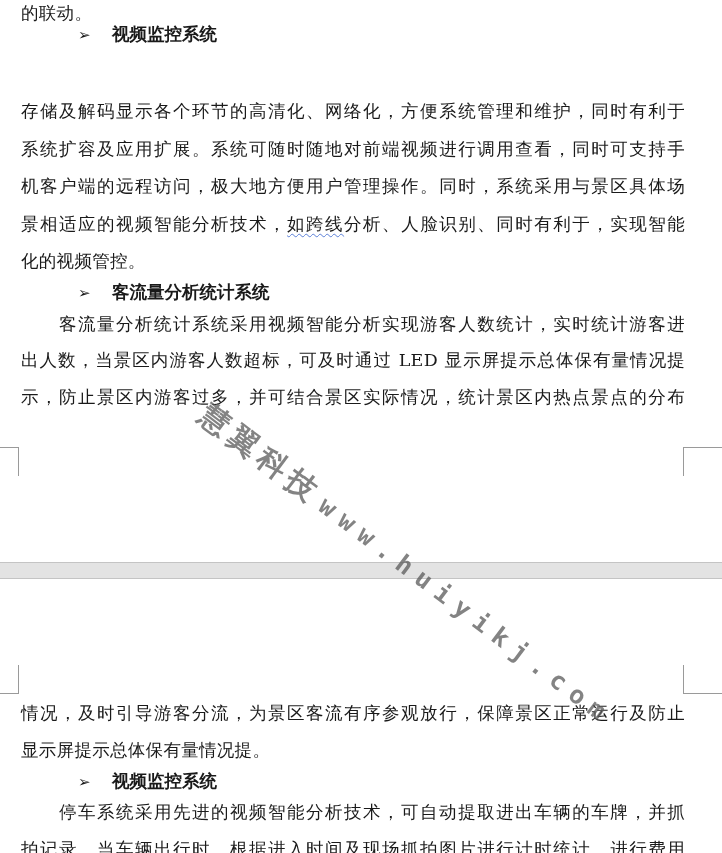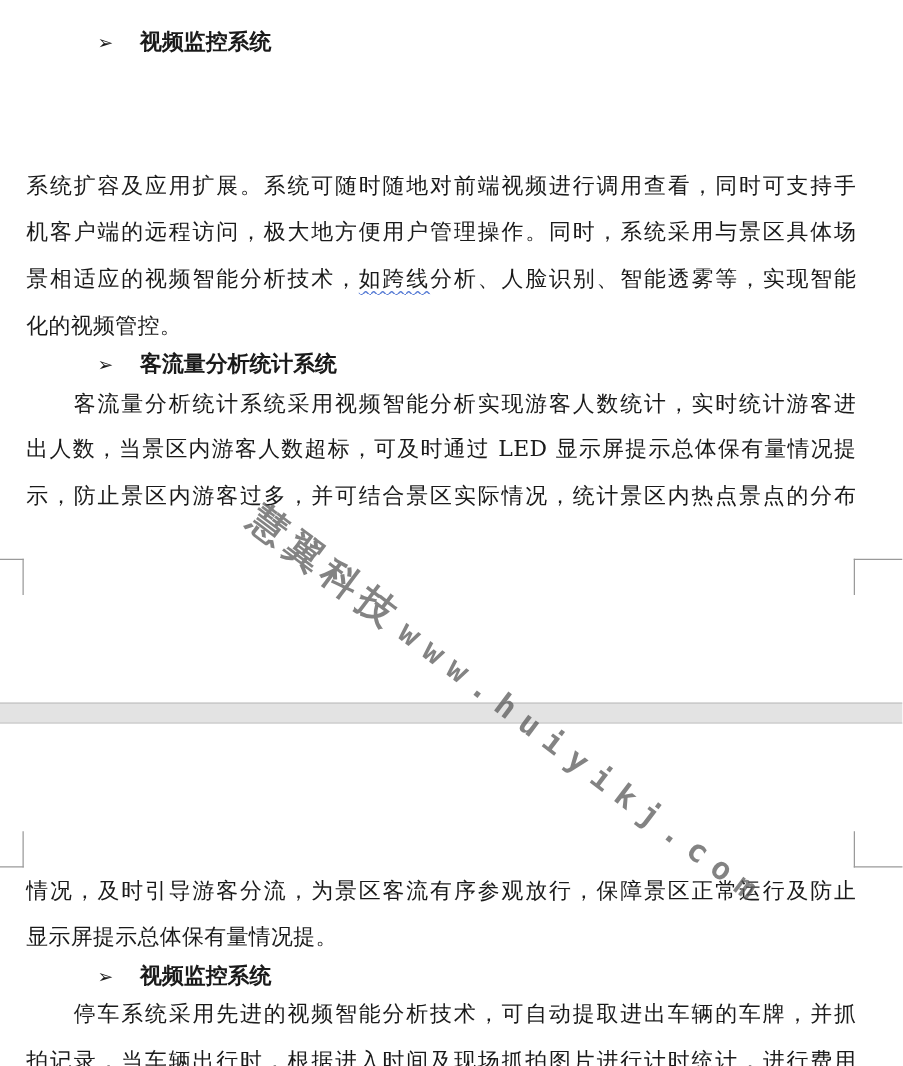--- a/index.html
+++ b/index.html
@@ -40,29 +40,31 @@
     color: rgba(90,90,90,0.75); white-space: nowrap; pointer-events: none;
     font-family: "DejaVu Sans Mono", monospace; font-weight: bold;
   }
   .watermark .cn { font-size: 30px; letter-spacing: 6px; font-family: "DejaVu Sans", sans-serif; }
   .watermark .url { font-size: 25px; letter-spacing: 9px; margin-left: 6px; }
 </style>
 </head>
 <body>
 
 <div class="page" id="page1">
+  <div class="line" style="top:1px;">的联动。</div>
 
   <div class="heading" style="top:22px;">
     <span class="arrow">➢</span><span>视频监控系统</span>
   </div>
 
+  <div class="line just" style="top:99px;">存储及解码显示各个环节的高清化、网络化，方便系统管理和维护，同时有利于</div>
   <div class="line just" style="top:137px;">系统扩容及应用扩展。系统可随时随地对前端视频进行调用查看，同时可支持手</div>
   <div class="line just" style="top:174px;">机客户端的远程访问，极大地方便用户管理操作。同时，系统采用与景区具体场</div>
   <div class="line just" style="top:212px;">
-    <span>景相适应的视频智能分析技术，</span><span class="spell">如跨线</span><span>分析、人脸识别、智能透雾等，实现智能</span>
+    <span>景相适应的视频智能分析技术，</span><span class="spell">如跨线</span><span>分析、人脸识别、同时有利于，实现智能</span>
   </div>
   <div class="line" style="top:249px;">化的视频管控。</div>
 
   <div class="heading" style="top:280px;">
     <span class="arrow">➢</span><span>客流量分析统计系统</span>
   </div>
 
   <div class="line indent just" style="top:312px;">客流量分析统计系统采用视频智能分析实现游客人数统计，实时统计游客进</div>
   <div class="line just" style="top:348px;">出人数，当景区内游客人数超标，可及时通过 LED 显示屏提示总体保有量情况提</div>
   <div class="line just" style="top:385px;">示，防止景区内游客过多，并可结合景区实际情况，统计景区内热点景点的分布</div>

